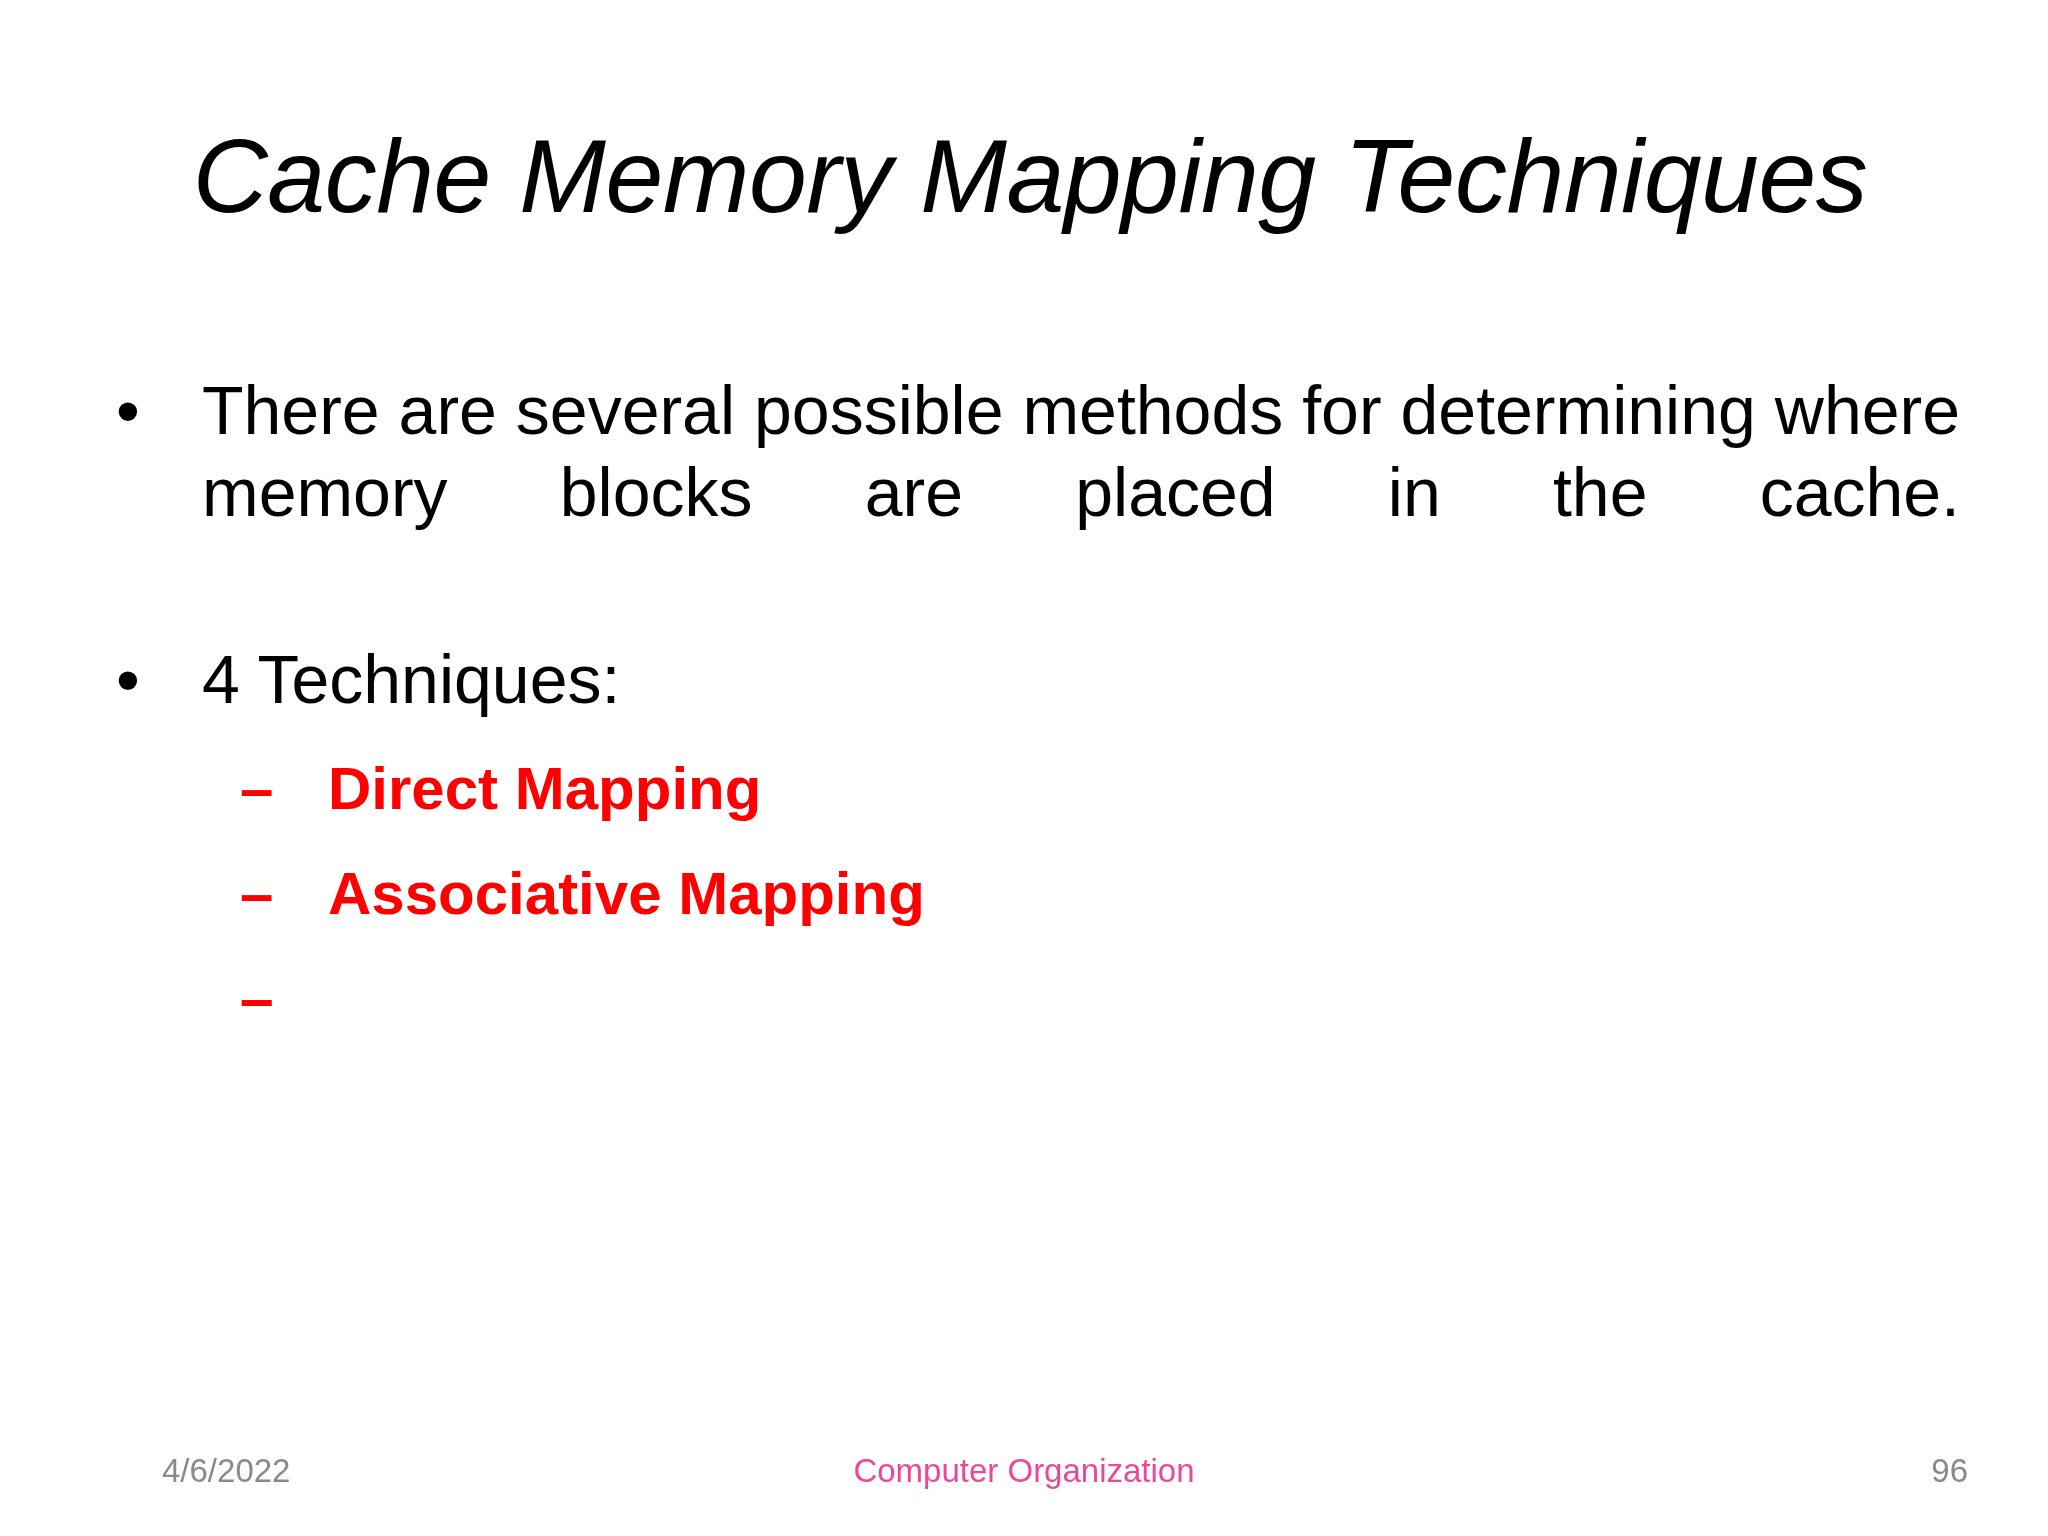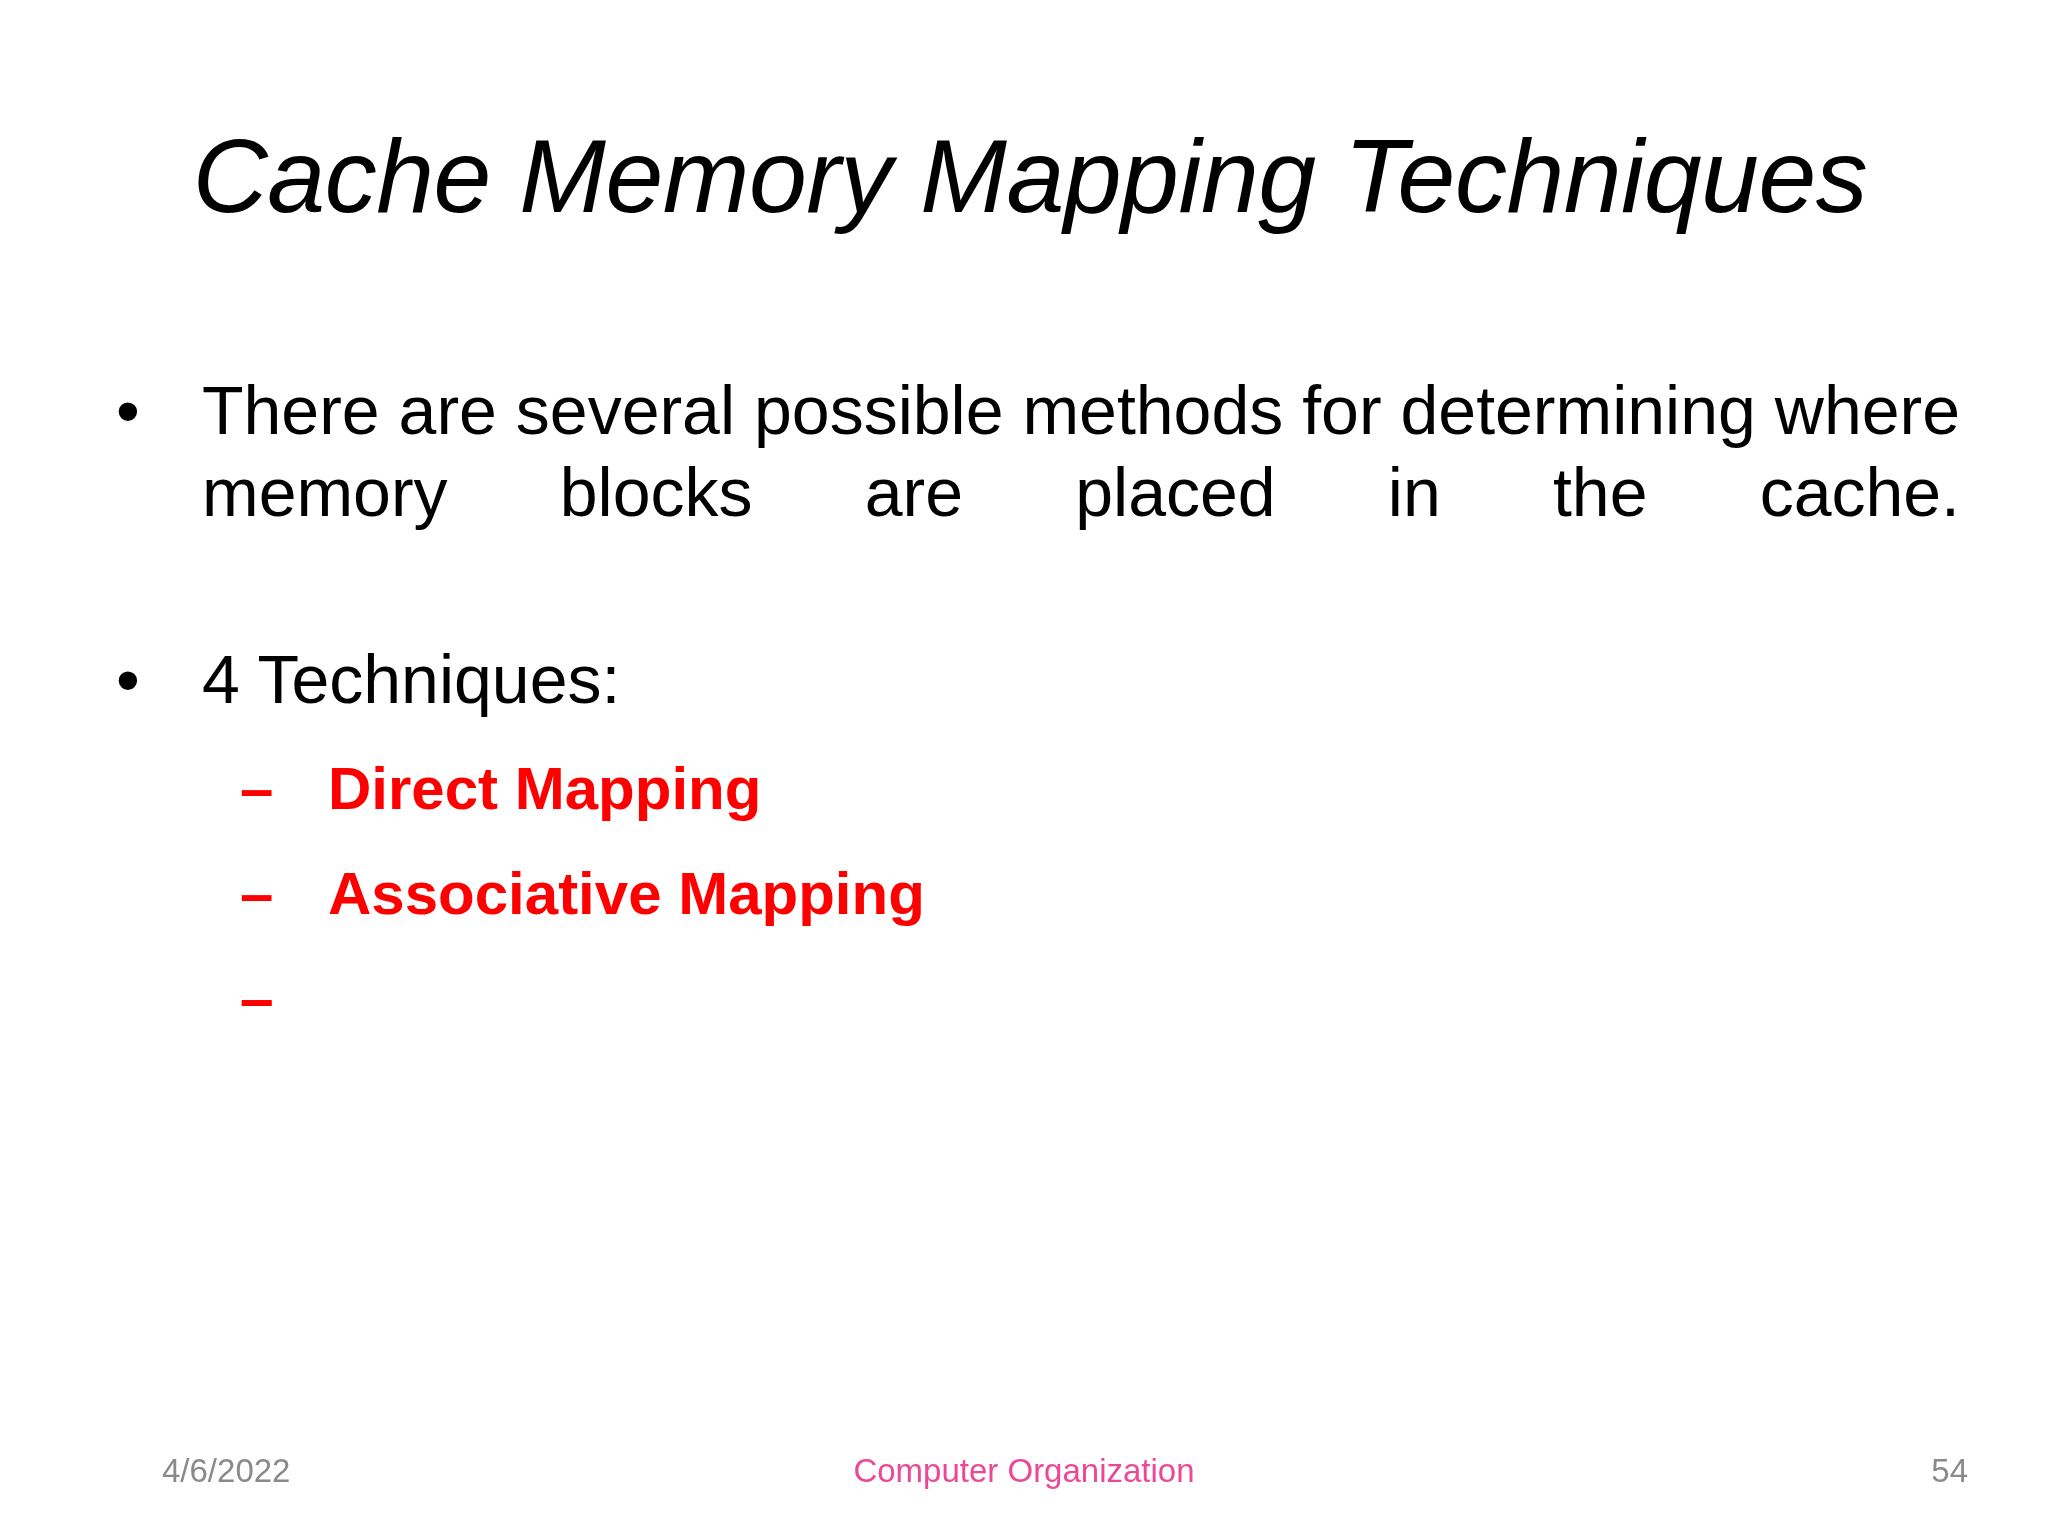--- a/index.html
+++ b/index.html
@@ -177,16 +177,16 @@
       <div class="bullet-l2">
         <span class="marker">–</span>
       </div>
 
     </div>
   </div>
 
   <div class="footer">
     <div class="footer-date">4/6/2022</div>
     <div class="footer-center">Computer Organization</div>
-    <div class="footer-page">54</div>
+    <div class="footer-page">96</div>
   </div>
 
 </div>
 
 </body></html>

